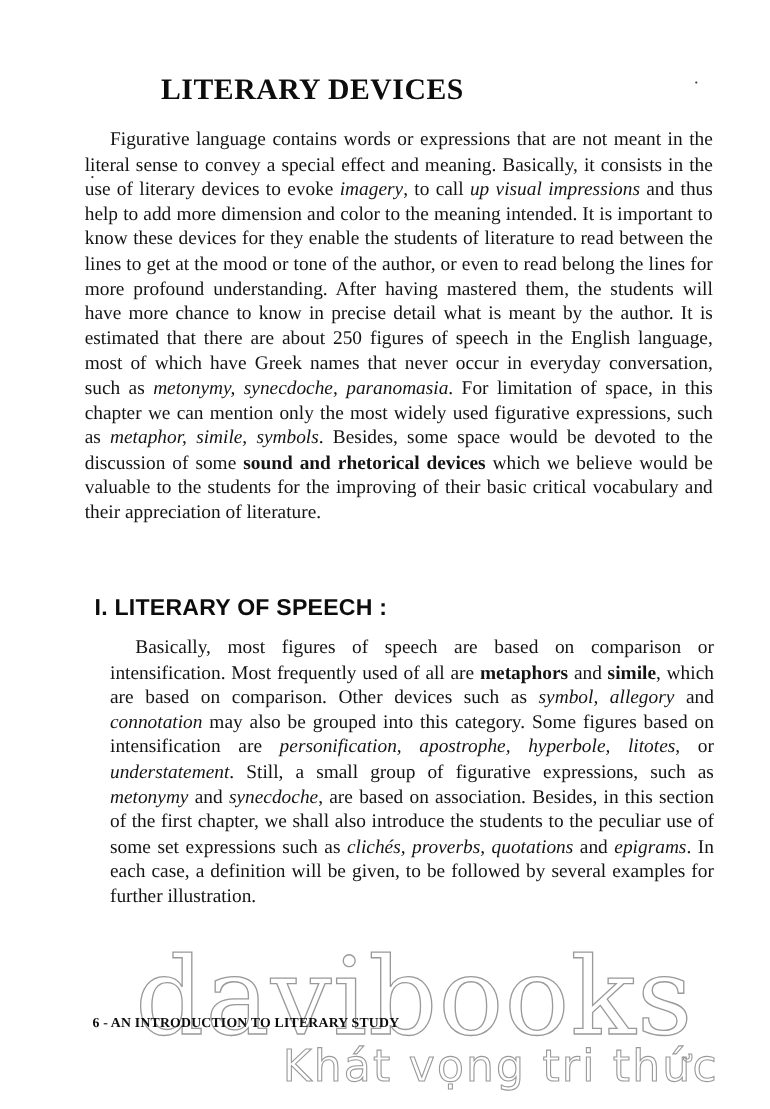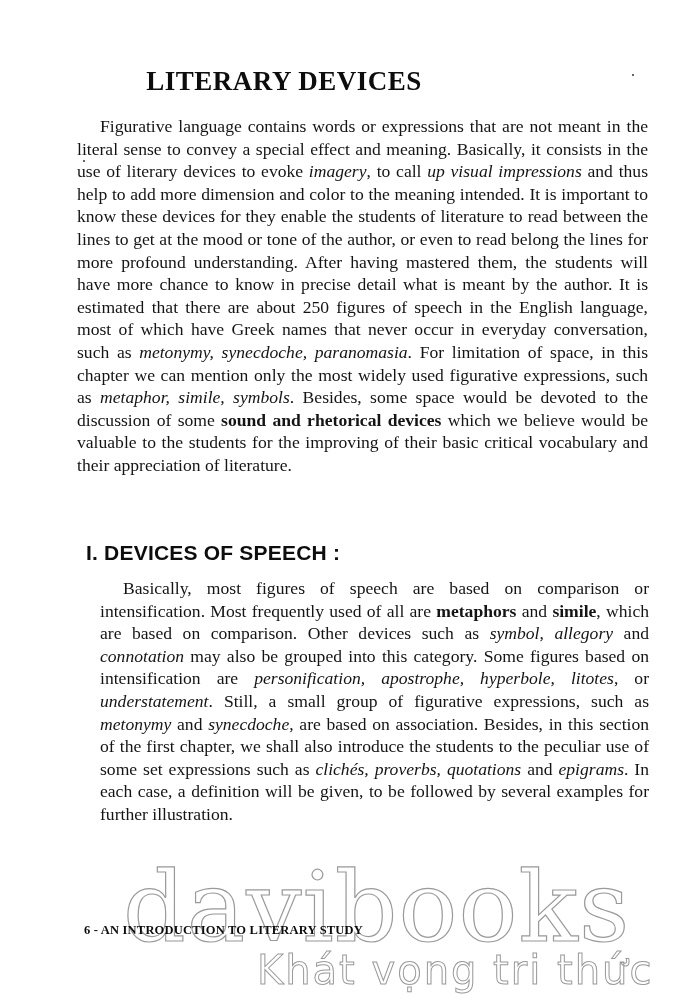--- a/index.html
+++ b/index.html
@@ -60,21 +60,21 @@
     border-radius: 1px;
   }
 </style>
 </head>
 <body>
 
 <h1 class="page-title" style="margin:0;">LITERARY DEVICES</h1>
 
 <p class="para intro"><span>Figurative language contains words or expressions that are not meant in the literal sense to convey a special effect and meaning. Basically, it consists in the use of literary devices to evoke </span><i>imagery</i><span>, to call </span><i>up visual impressions</i><span> and thus help to add more dimension and color to the meaning intended. It is important to know these devices for they enable the students of literature to read between the lines to get at the mood or tone of the author, or even to read belong the lines for more profound understanding. After having mastered them, the students will have more chance to know in precise detail what is meant by the author. It is estimated that there are about 250 figures of speech in the English language, most of which have Greek names that never occur in everyday conversation, such as </span><i>metonymy, synecdoche, paranomasia</i><span>. For limitation of space, in this chapter we can mention only the most widely used figurative expressions, such as </span><i>metaphor, simile, symbols</i><span>. Besides, some space would be devoted to the discussion of some </span><b>sound and rhetorical devices</b><span> which we believe would be valuable to the students for the improving of their basic critical vocabulary and their appreciation of literature.</span></p>
 
-<div class="section-heading">I. DEVICES OF SPEECH :</div>
+<div class="section-heading">I. LITERARY OF SPEECH :</div>
 
 <p class="para section"><span>Basically, most figures of speech are based on comparison or intensification. Most frequently used of all are </span><b>metaphors</b><span> and </span><b>simile</b><span>, which are based on comparison. Other devices such as </span><i>symbol, allegory</i><span> and </span><i>connotation</i><span> may also be grouped into this category. Some figures based on intensification are </span><i>personification, apostrophe, hyperbole, litotes</i><span>, or </span><i>understatement</i><span>. Still, a small group of figurative expressions, such as </span><i>metonymy</i><span> and </span><i>synecdoche</i><span>, are based on association. Besides, in this section of the first chapter, we shall also introduce the students to the peculiar use of some set expressions such as </span><i>clichés, proverbs, quotations</i><span> and </span><i>epigrams</i><span>. In each case, a definition will be given, to be followed by several examples for further illustration.</span></p>
 
 <div class="wm-brand">davibooks</div>
 <div class="wm-slogan">Khát vọng tri thức</div>
 
 <div class="footer">6 - AN INTRODUCTION TO LITERARY STUDY</div>
 
 <span class="speck" style="top:74px;left:632px;"></span>
 <span class="speck" style="top:160px;left:83px;"></span>

